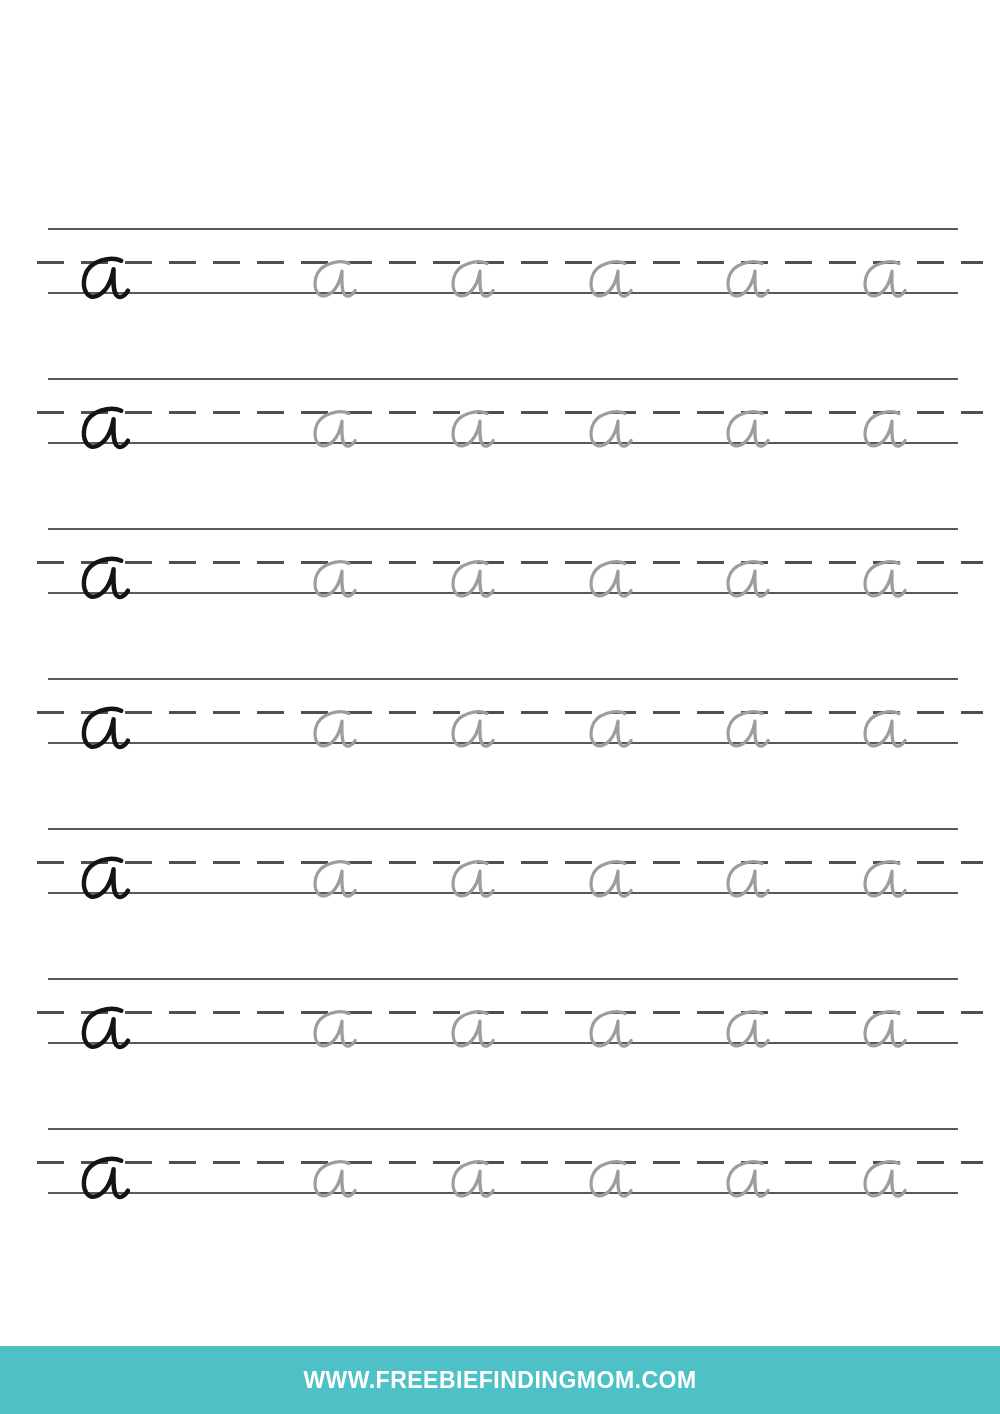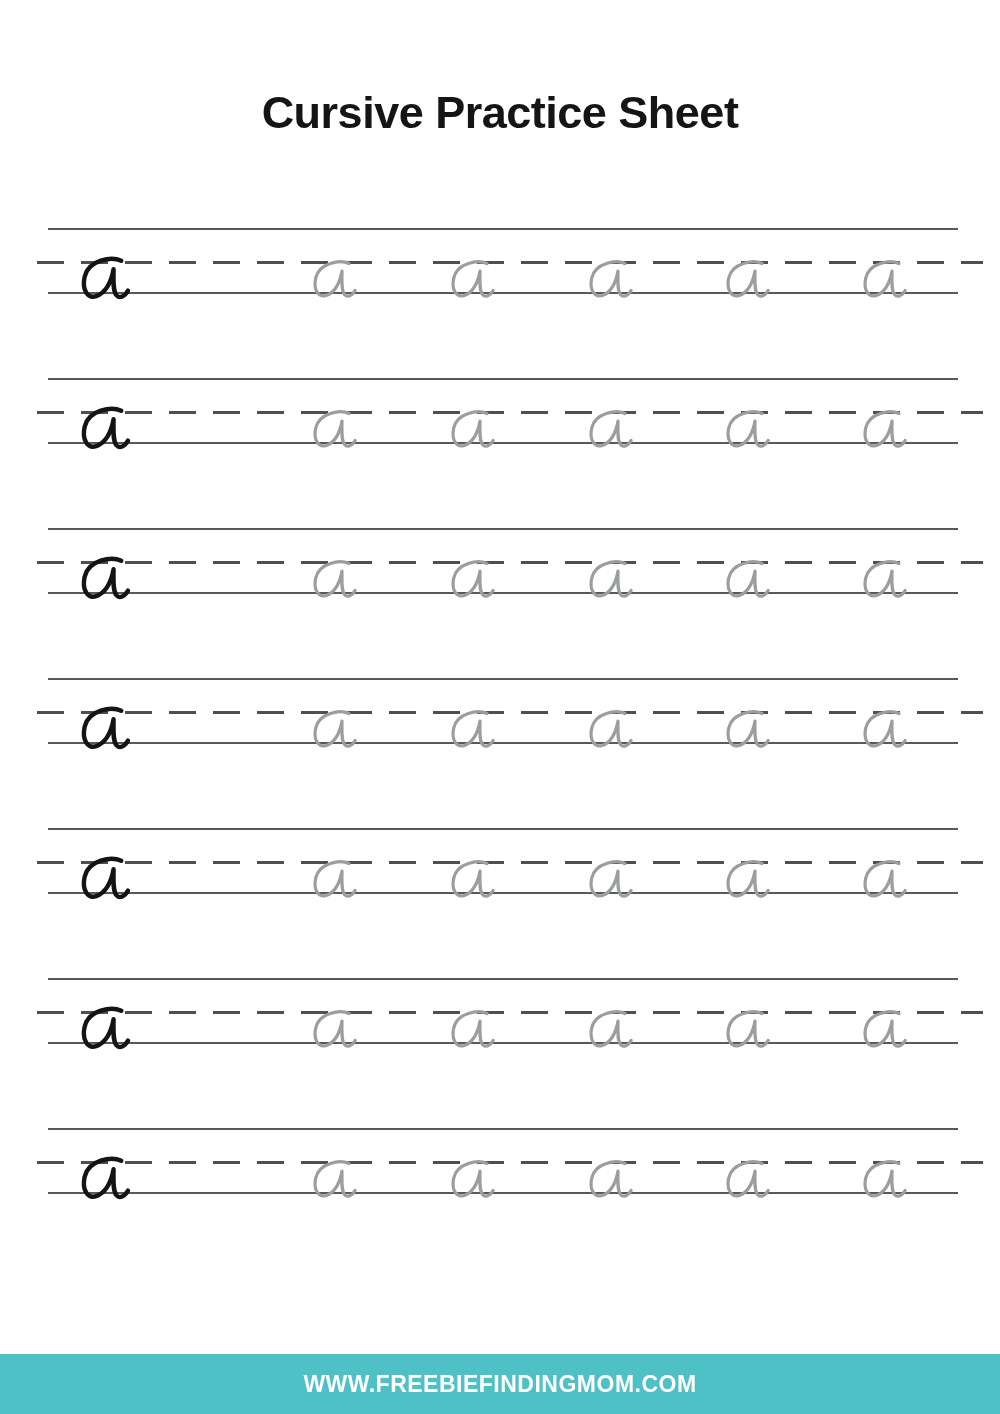--- a/index.html
+++ b/index.html
@@ -59,37 +59,36 @@
   }
   .letter.example { width: 54px; height: 41px; bottom: -7px; }
   .letter.trace   { width: 49px; height: 37px; bottom: -6px; }
   .letter.example path { stroke-width: 4.4px; }
   .letter.trace path   { stroke-width: 3.2px; }
   #footer-bar {
     position: absolute;
     left: 0;
     bottom: 0;
     width: 100%;
-    height: 60px;
+    height: 68px;
     display: flex;
     align-items: center;
     justify-content: center;
   }
   #footer-url {
     color: #ffffff;
     font-size: 23px;
     font-weight: bold;
     letter-spacing: 0.5px;
   }
 </style>
 </head>
 <body>
 
 <div id="page">
-  <h1 id="page-title">Cursive Practice Sheet</h1>
 
   <div id="practice-area">
       <div class="practice-row" style="top: 228px;">
         <div class="midline"></div>
         <span class="letter example" aria-label="a" style="left: 27px;">
           <svg viewBox="0 0 56 44" width="100%" height="100%" preserveAspectRatio="none">
             <path d="M48 3 C38 -2 14 2 10 20 C7 34 13 44 22 41 C30 38 37 29 40 12 C40 24 39 35 43 40 C46 44 52 41 55 35" vector-effect="non-scaling-stroke" stroke="#141414"></path>
           </svg>
         </span>
         <span class="letter trace" aria-label="a" style="left: 259px;">

